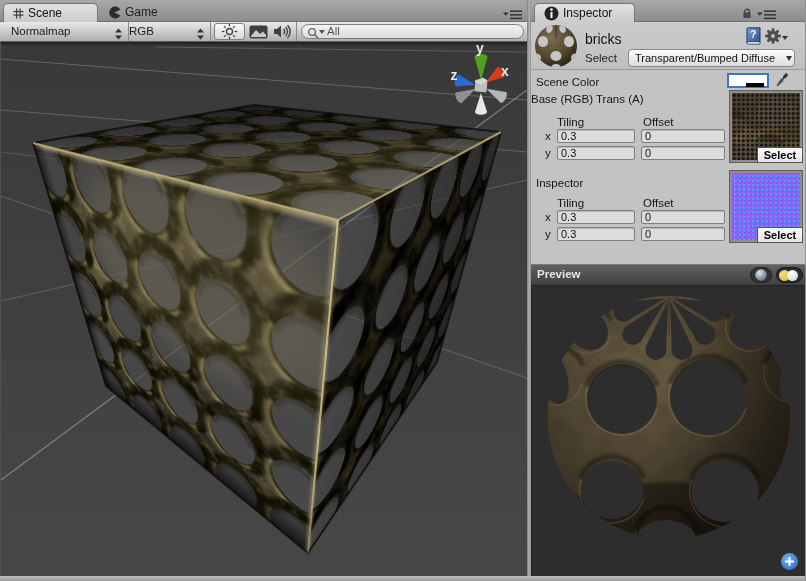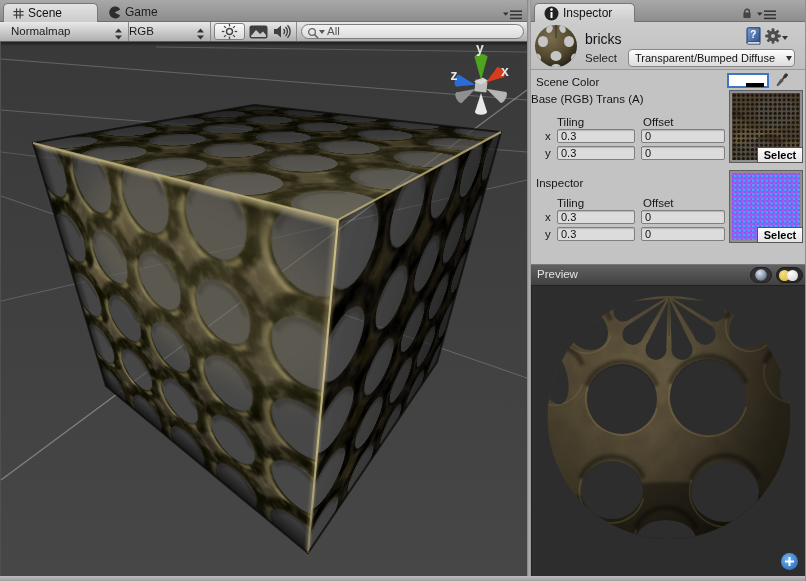--- a/index.html
+++ b/index.html
@@ -2010,21 +2010,21 @@
   <div class="lab" style="left:112px;top:175px">Offset</div>
   <div class="lab" style="left:14px;top:189px">x</div>
   <div class="field" style="left:26px;top:188px;width:78px">0.3</div>
   <div class="field" style="left:110px;top:188px;width:84px">0</div>
   <div class="lab" style="left:14px;top:206px">y</div>
   <div class="field" style="left:26px;top:205px;width:78px">0.3</div>
   <div class="field" style="left:110px;top:205px;width:84px">0</div>
 </div>
 
 <div id="prevhead" class="abs">
-  <div class="abs" style="left:6px;top:3px;font-size:11.5px;font-weight:normal;color:#e3e3e3">Preview</div>
+  <div class="abs" style="left:6px;top:3px;font-size:11.5px;font-weight:bold;color:#e3e3e3">Preview</div>
   <div class="abs" style="left:219px;top:2px;width:22px;height:16px;background:#333;border-radius:8px;border:1px solid #222"></div>
   <div class="abs" style="left:222px;top:2px"><svg width="16" height="16" viewBox="0 0 16 16">
           <defs>
             <radialGradient id="bb" cx="0.38" cy="0.32" r="0.85">
 <stop offset="0" stop-color="#dfe5ec"></stop>
               <stop offset="0.5" stop-color="#92a0b5"></stop>
               <stop offset="1" stop-color="#4e5a6e"></stop>
             </radialGradient>
           </defs>
 <circle cx="8" cy="8" r="5.8" fill="url(#bb)"></circle>

